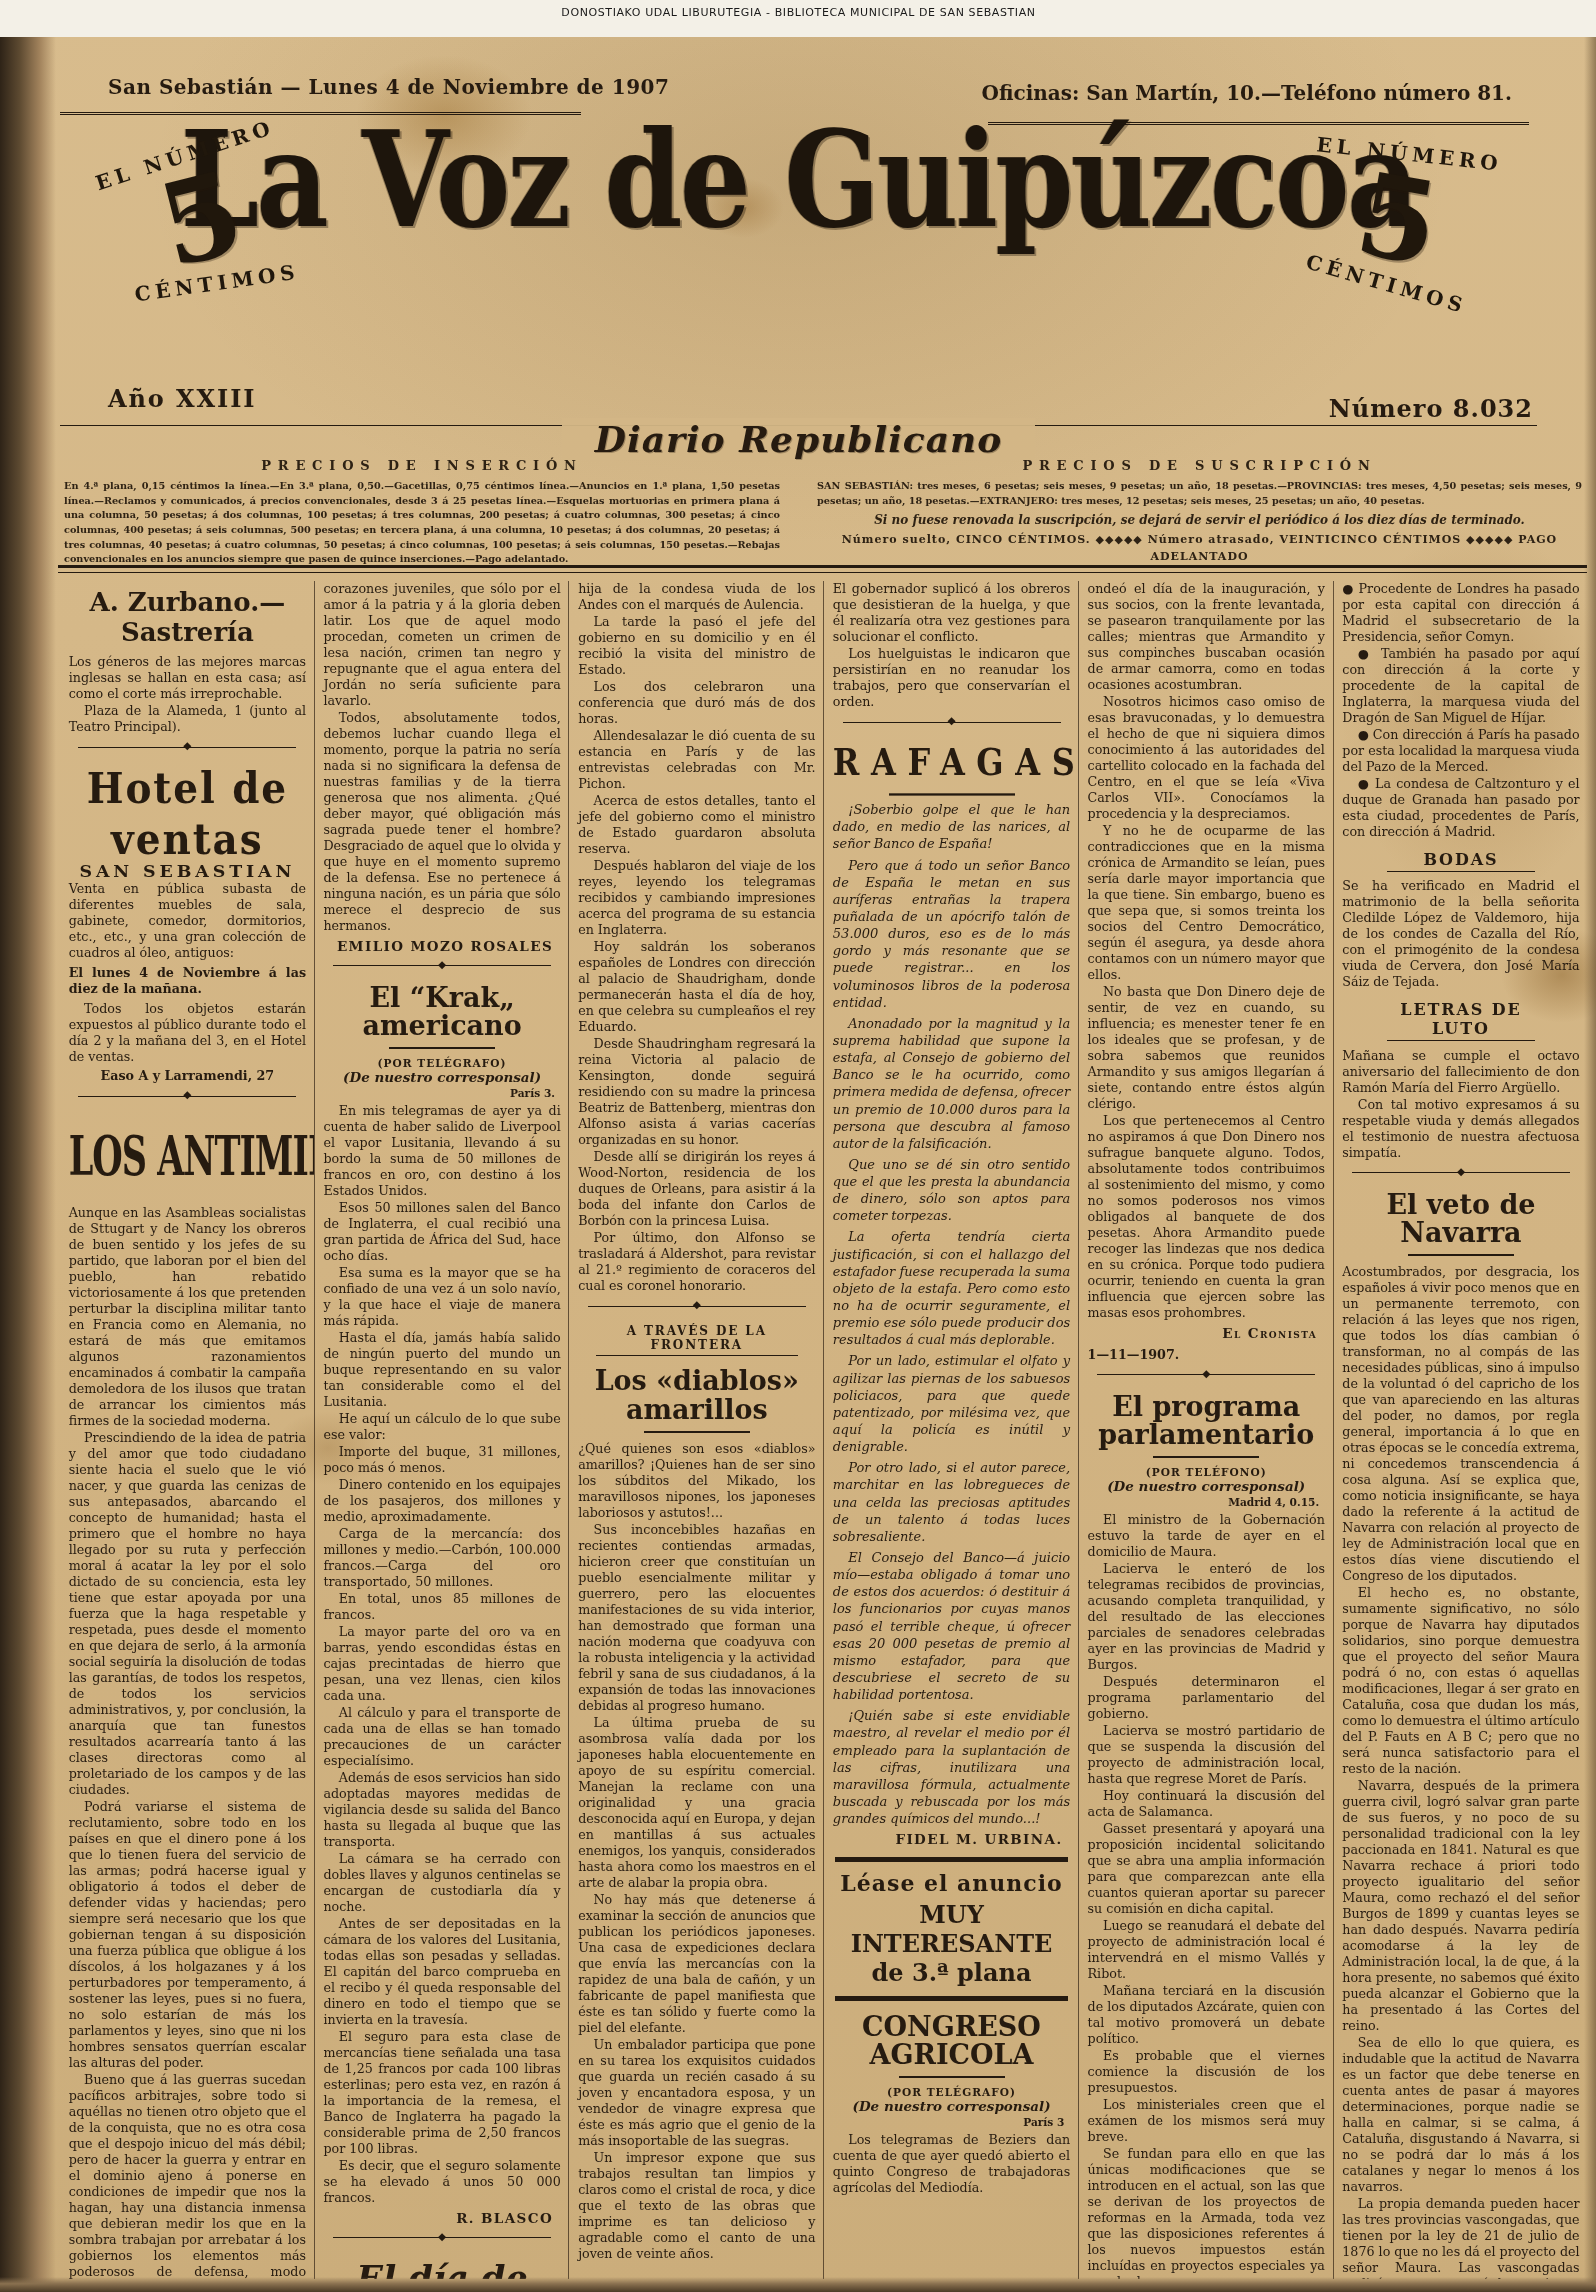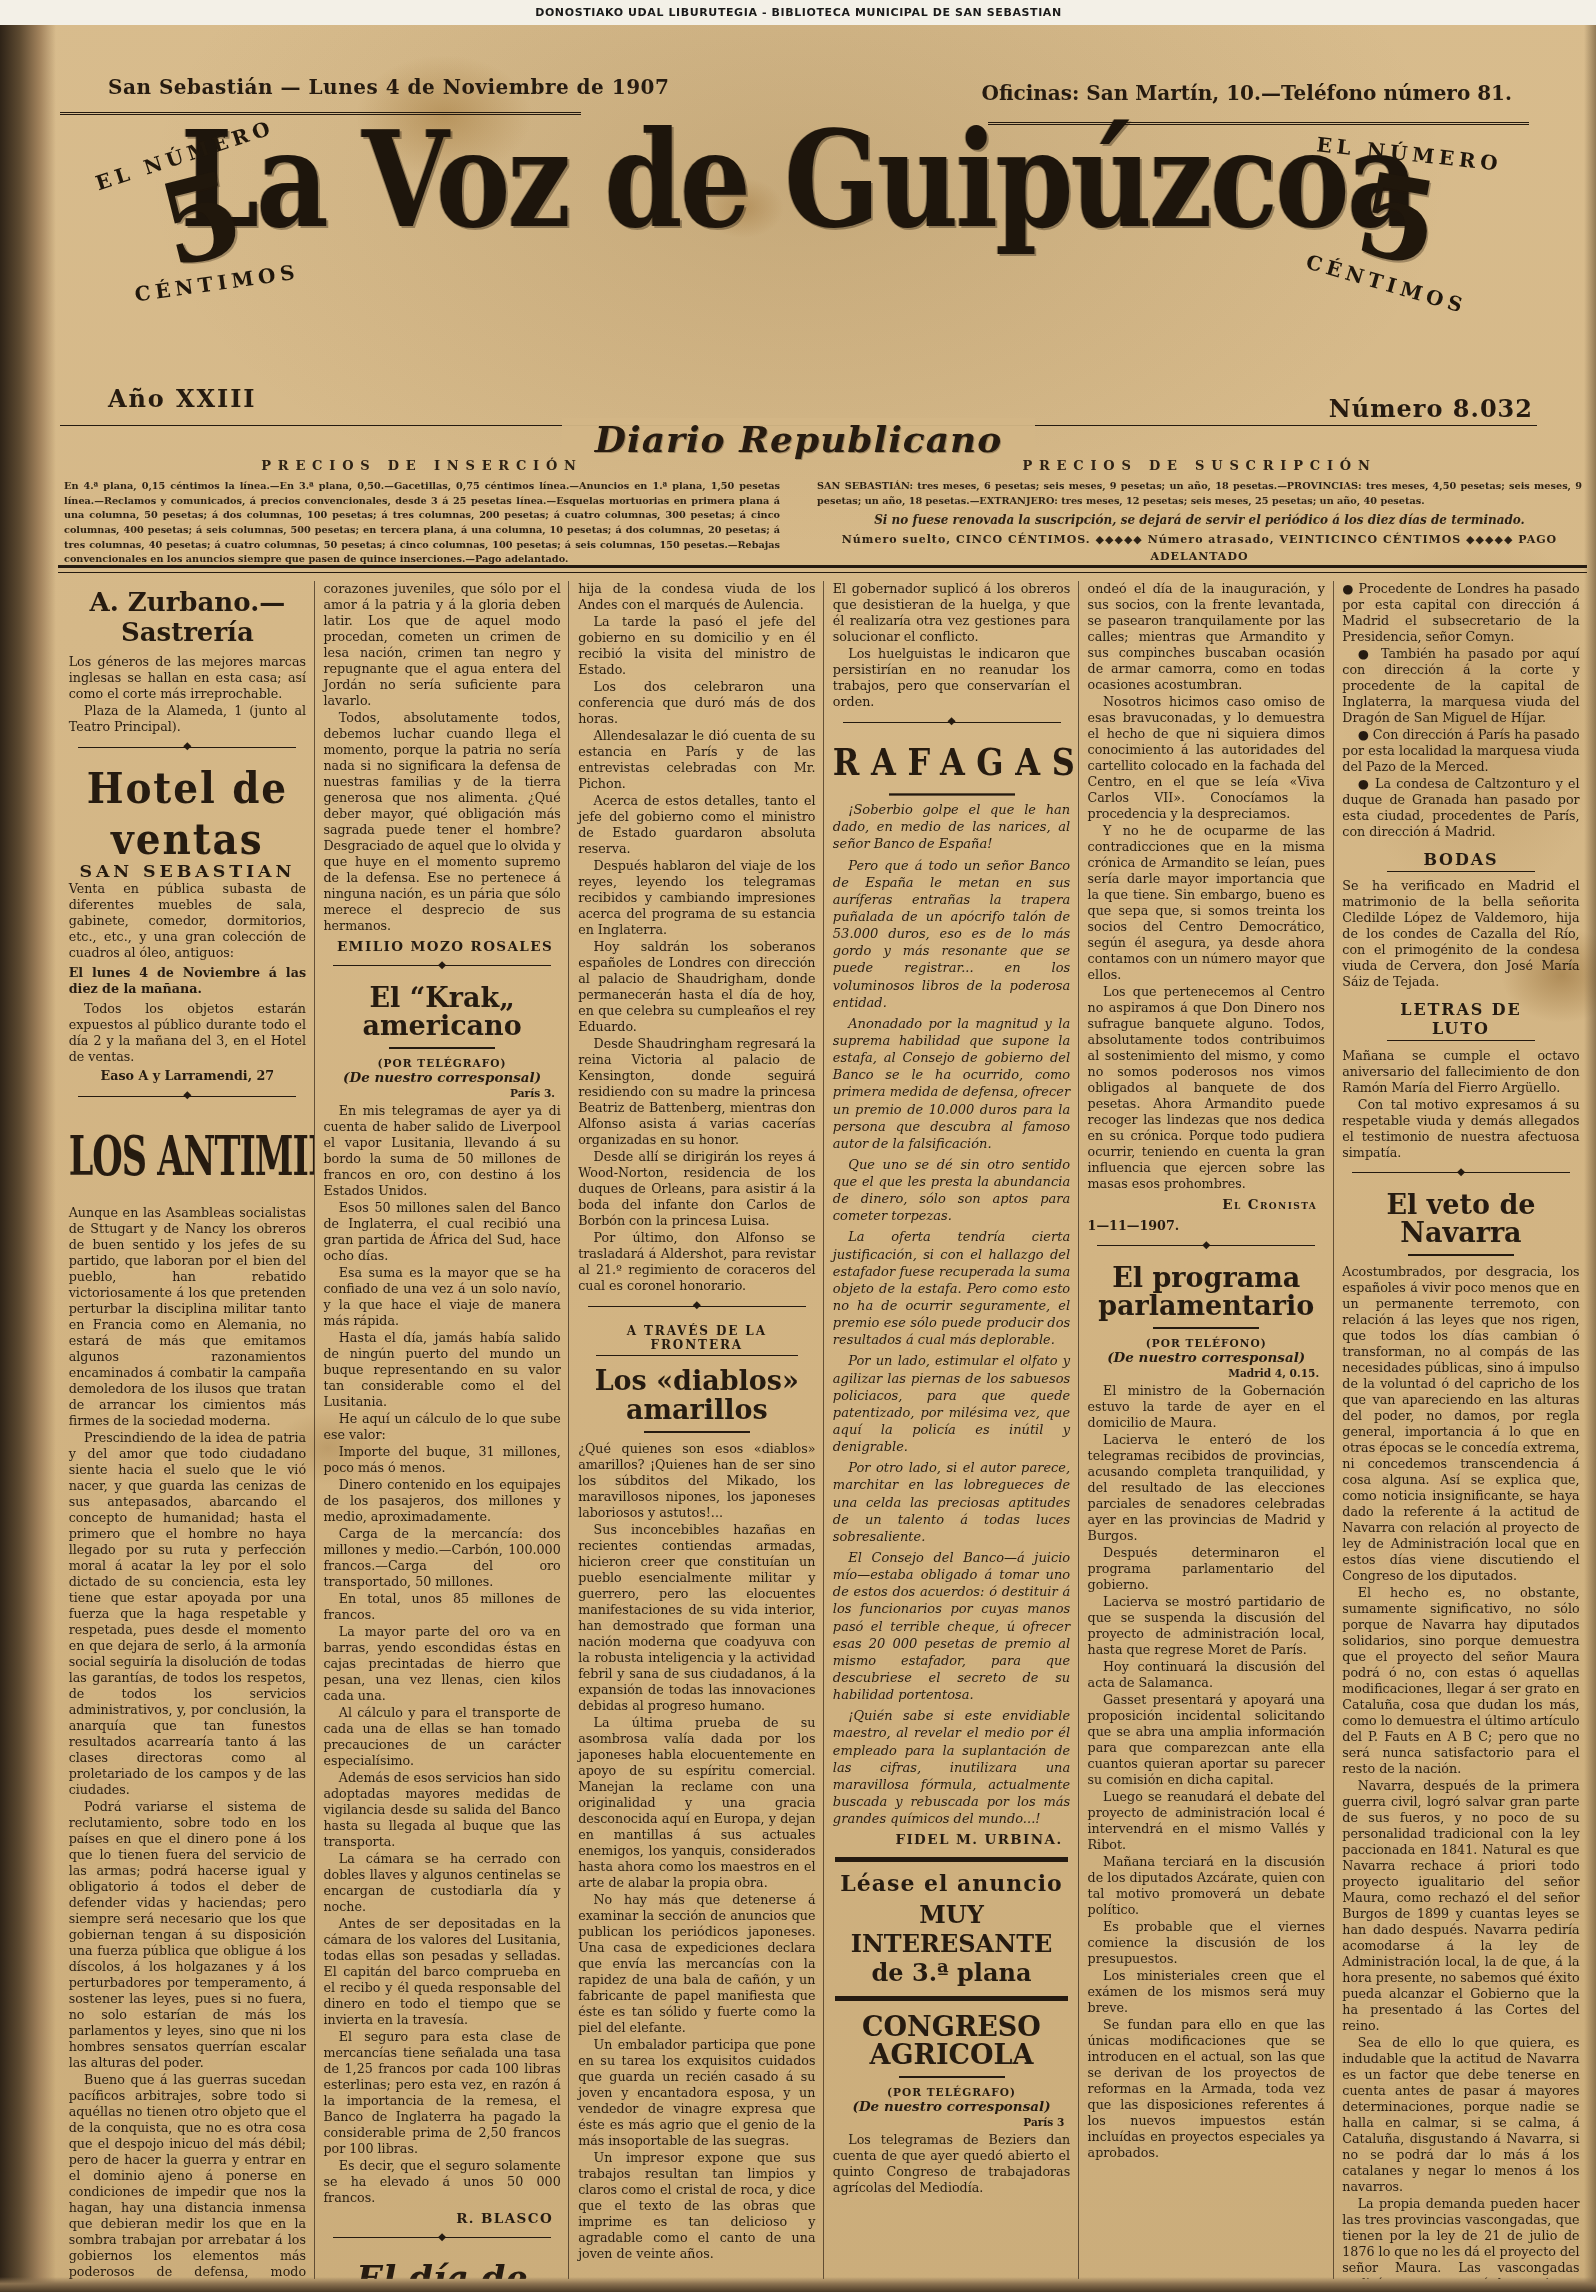--- a/index.html
+++ b/index.html
@@ -12,23 +12,23 @@
       radial-gradient(ellipse 77px 53px at 328px 1448px, rgba(140,100,45,.28), transparent 70%),
       radial-gradient(ellipse 193px 270px at 1477px 714px, rgba(150,110,55,.30), transparent 70%),
       radial-gradient(ellipse 869px 483px at 50% 8%, rgba(120,90,45,.18), transparent 75%),
       linear-gradient(180deg,#d8bc8d 0%,#d2b483 55%,#cbad7b 100%);}
   .gutter{position:absolute;left:0;top:0;bottom:0;width:56px;z-index:3;
     background:linear-gradient(90deg,#2e2317 0%,#5d4a31 35%,#a0815b 70%,rgba(210,180,130,0) 100%);}
   .right-edge{position:absolute;right:0;top:0;bottom:0;width:13.5px;z-index:3;
     background:linear-gradient(270deg,rgba(80,60,35,.55),rgba(80,60,35,0));}
   .bottom-edge{position:absolute;left:0;right:0;bottom:0;height:15.4px;z-index:4;
     background:linear-gradient(0deg,#4a3a26 0%,#8a7150 55%,rgba(138,113,80,0) 100%);}
-  .library-strip{position:absolute;top:0;left:0;right:0;height:25px;background:#f3f0e7;z-index:6;
+  .library-strip{position:absolute;top:0;left:0;right:0;height:37px;background:#f3f0e7;z-index:6;
     font-family:"DejaVu Sans", sans-serif;font-size:11px;letter-spacing:0.6px;color:#1a1a1a;
-    text-align:center;line-height:25px;font-weight:bold;}
+    text-align:center;line-height:25px;font-weight:normal;}
   
   .dateline-left{position:absolute;top:75px;left:108px;font-size:20px;font-weight:bold;letter-spacing:0.5px;}
   .dateline-right{position:absolute;top:81px;right:85px;font-size:20px;font-weight:bold;}
   .rule-dl-left{position:absolute;top:112px;left:60px;width:521px;border-top:3.9px double #241a10;}
   .rule-dl-right{position:absolute;top:122px;right:68px;width:541px;border-top:3.9px double #241a10;}
   .masthead-title{position:absolute;top:114px;left:0;right:0;text-align:center;z-index:2;
     font-size:112px;font-weight:bold;color:#1d150c;letter-spacing:-2.9px;transform:scaleY(1.18);
     text-shadow:1.9px 1.9px 0 rgba(35,24,10,.35), -1px 0 0 rgba(35,24,10,.35);}
   .badge{position:absolute;top:141px;width:232px;text-align:center;color:#20170c;z-index:2;}
   .badge-left{left:85px;transform:rotate(-14deg);}
@@ -228,20 +228,21 @@
         <div class="h-lg">CONGRESO AGRICOLA</div>
         <div class="wire">(POR TELÉGRAFO)</div>
         <div class="corr">(De nuestro corresponsal)</div>
         <div class="dateline">París 3</div>
         <div class="para">Los telegramas de Beziers dan cuenta de que ayer quedó abierto el quinto Congreso de trabajadoras agrícolas del Mediodía.</div>
       </div>
       <div class="col">
         <div class="para p0">ondeó el día de la inauguración, y sus socios, con la frente levantada, se pasearon tranquilamente por las calles; mientras que Armandito y sus compinches buscaban ocasión de armar camorra, como en todas ocasiones acostumbran.</div>
         <div class="para">Nosotros hicimos caso omiso de esas bravuconadas, y lo demuestra el hecho de que ni siquiera dimos conocimiento á las autoridades del cartellito colocado en la fachada del Centro, en el que se leía «Viva Carlos VII». Conocíamos la procedencia y la despreciamos.</div>
         <div class="para">Y no he de ocuparme de las contradicciones que en la misma crónica de Armandito se leían, pues sería darle mayor importancia que la que tiene. Sin embargo, bueno es que sepa que, si somos treinta los socios del Centro Democrático, según él asegura, ya desde ahora contamos con un número mayor que ellos.</div>
+        <div class="para">No basta que Don Dinero deje de sentir, de vez en cuando, su influencia; es menester tener fe en los ideales que se profesan, y de sobra sabemos que reunidos Armandito y sus amigos llegarían á siete, contando entre éstos algún clérigo.</div>
         <div class="para">Los que pertenecemos al Centro no aspiramos á que Don Dinero nos sufrague banquete alguno. Todos, absolutamente todos contribuimos al sostenimiento del mismo, y como no somos poderosos nos vimos obligados al banquete de dos pesetas. Ahora Armandito puede recoger las lindezas que nos dedica en su crónica. Porque todo pudiera ocurrir, teniendo en cuenta la gran influencia que ejercen sobre las masas esos prohombres.</div>
         <div class="sig">El Cronista</div>
         <div class="para pb">1—11—1907.</div>
         <div class="rule-orn"></div>
         <div class="h-lg">El programa parlamentario</div>
         <div class="wire">(POR TELÉFONO)</div>
         <div class="corr">(De nuestro corresponsal)</div>
         <div class="dateline">Madrid 4, 0.15.</div>
         <div class="para">El ministro de la Gobernación estuvo la tarde de ayer en el domicilio de Maura.</div>
         <div class="para">Lacierva le enteró de los telegramas recibidos de provincias, acusando completa tranquilidad, y del resultado de las elecciones parciales de senadores celebradas ayer en las provincias de Madrid y Burgos.</div>

